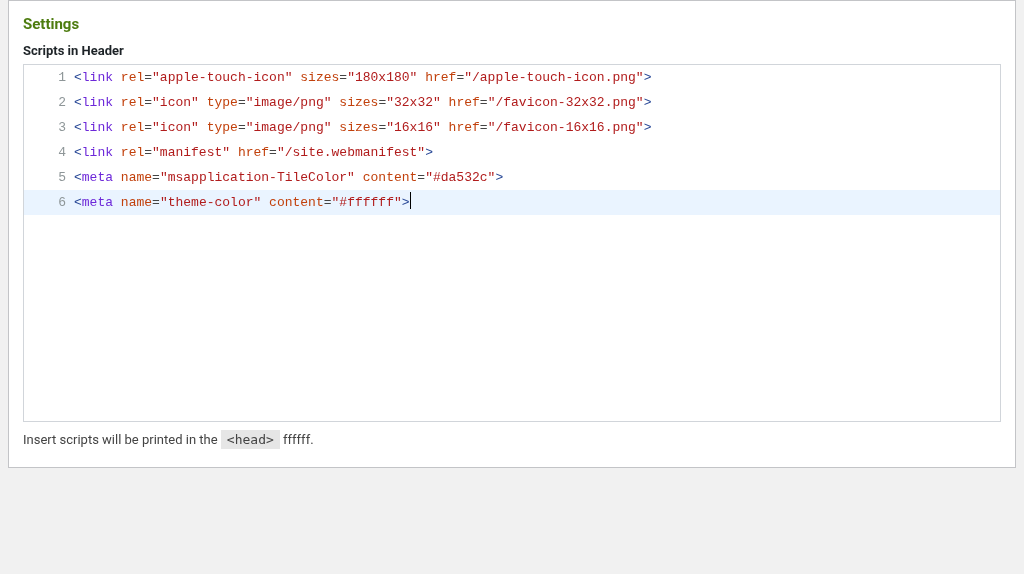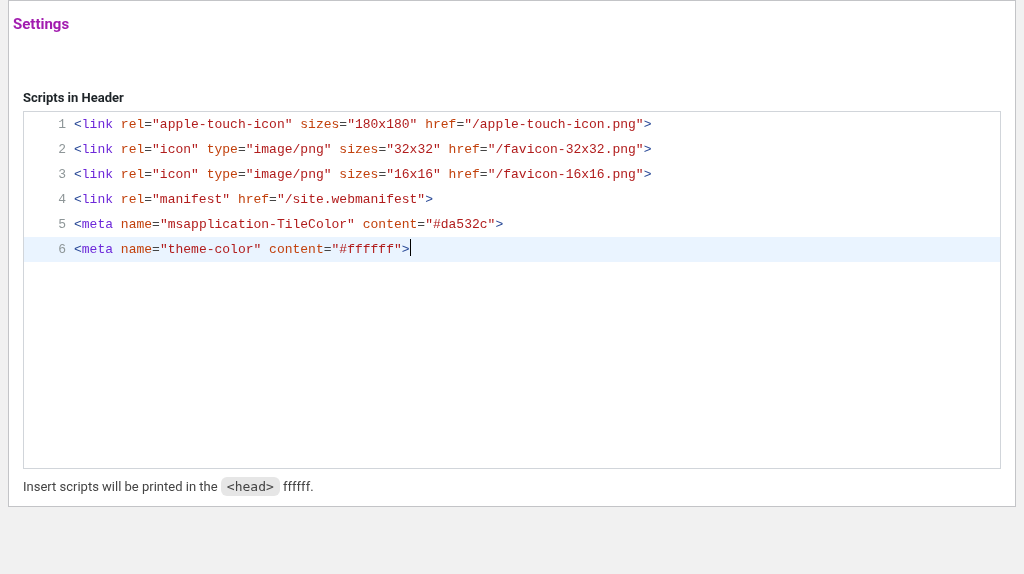--- a/index.html
+++ b/index.html
@@ -24,26 +24,25 @@
     padding: 0;
   }
   .panel {
     background: #ffffff;
     border: 1px solid #c3c4c7;
     margin: 0;
   }
   .panel-heading {
     font-size: 15px;
     font-weight: 700;
-    color: #a21caf;
-    padding: 14px 14px 10px 4px;
+    color: #4d7c0f;
+    padding: 14px 14px 10px 14px;
   }
   .inside {
-    padding: 0 14px 12px 14px;
-    margin-top: 47px;
+    padding: 0 14px 20px 14px;
   }
   .field-label {
     font-size: 13px;
     font-weight: 700;
     color: #1d2327;
     margin-bottom: 6px;
   }
   .code-editor {
     border: 1px solid #d1d5da;
     background: #ffffff;
@@ -95,21 +94,21 @@
   .help-text {
     font-size: 13px;
     color: #444;
     margin-top: 10px;
   }
   .code-pill {
     background: #e6e6e6;
     font-family: Consolas, Menlo, monospace;
     font-size: 13px;
     padding: 2px 6px;
-    border-radius: 6px;
+    border-radius: 0;
   }
 </style>
 </head>
 <body>
 
 <div class="page">
 
   <div class="panel">
     <div class="panel-heading">Settings</div>
 

